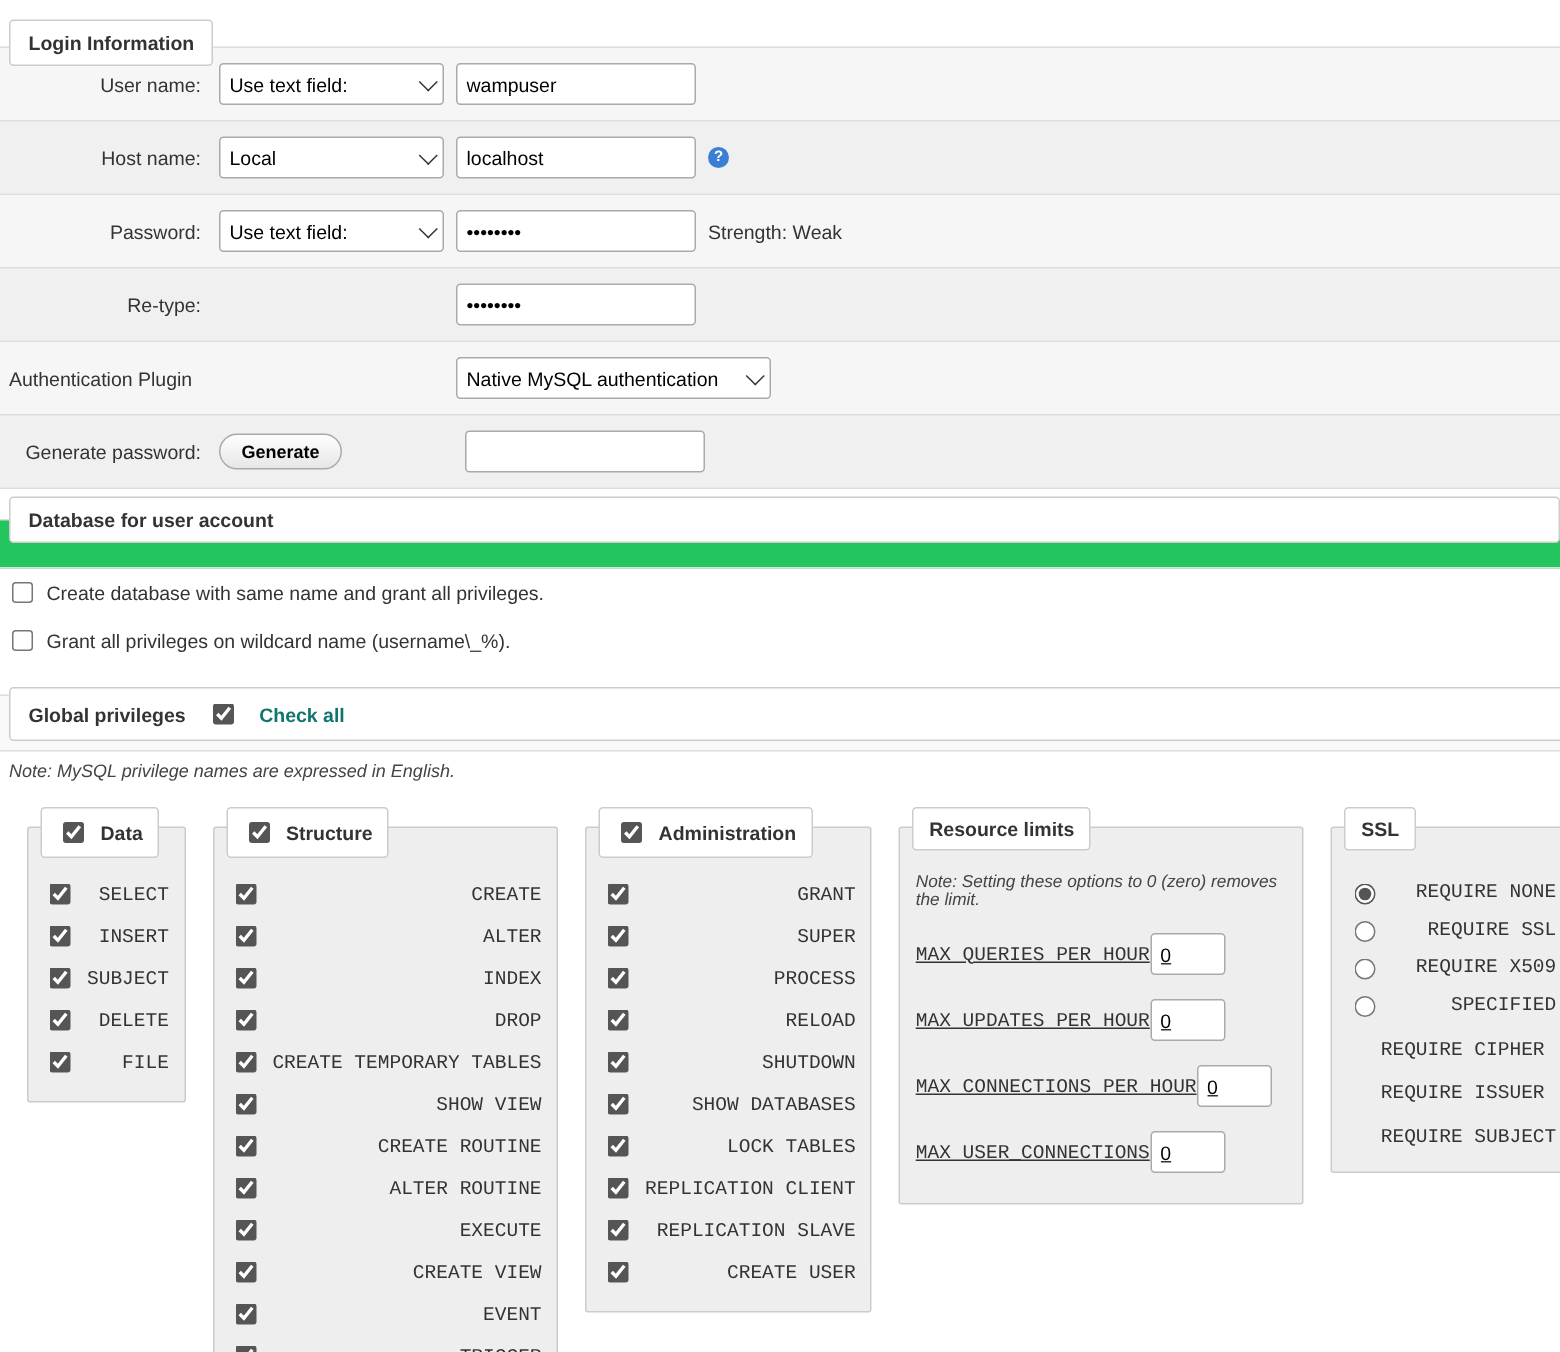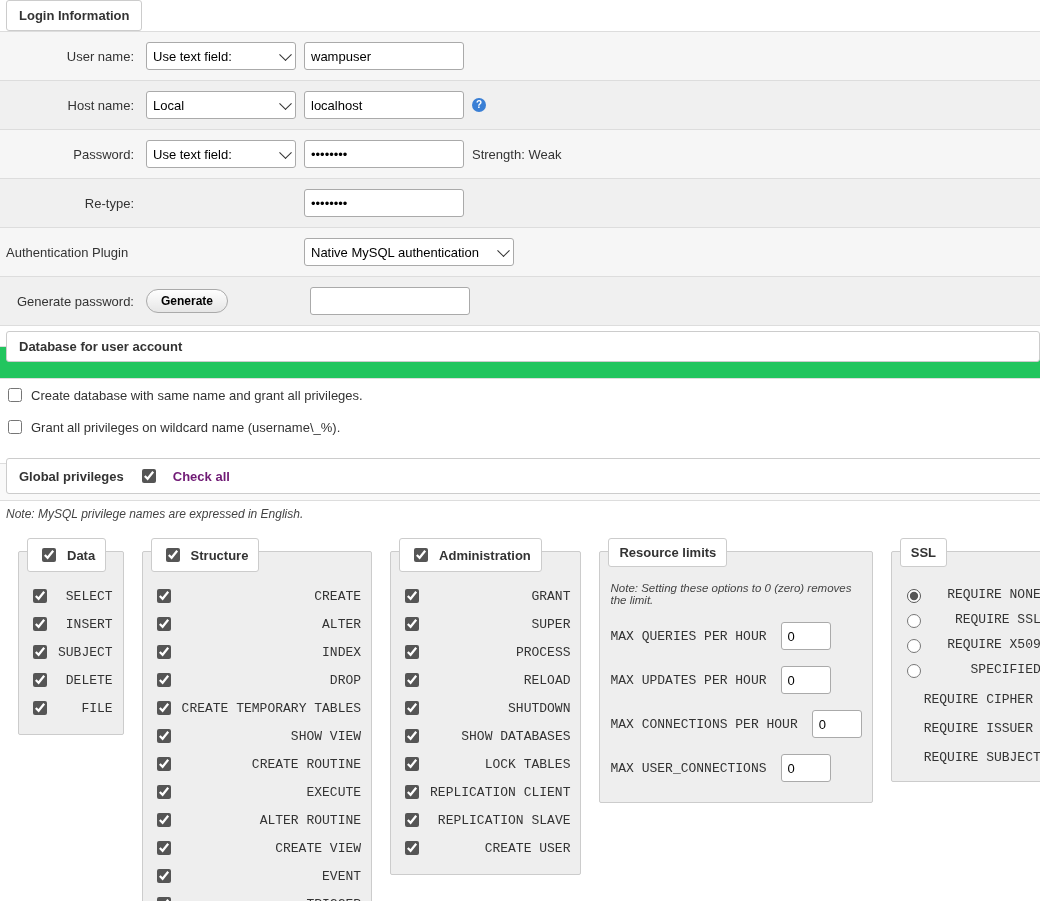--- a/index.html
+++ b/index.html
@@ -19,21 +19,21 @@
   position: relative;
 }
 legend {
   background: #fff;
   border: 1px solid #ccc;
   border-radius: 3px;
   padding: 7px 12px;
   font-weight: bold;
   color: #333;
   position: relative;
-  top: 0;
+  top: 13px;
   margin-left: 6px;
   margin-bottom: 0;
   font-size: 13px;
 }
 .login-section .row {
   display: flex;
   align-items: center;
   padding: 10px 0 10px 6px;
   border-top: 1px solid #ddd;
   background: #f6f6f6;
@@ -117,21 +117,21 @@
   width: 14px;
   height: 14px;
   accent-color: #555;
 }
 .gp-legend {
   display: inline-flex;
   align-items: center;
   gap: 14px;
 }
 .check-all-link {
-  color: #701a75;
+  color: #0f766e;
   font-weight: bold;
   text-decoration: none;
   cursor: pointer;
 }
 .note {
   font-style: italic;
   font-size: 12px;
   color: #444;
   padding: 6px;
 }
@@ -168,22 +168,23 @@
   gap: 8px;
   padding: 4px 0;
   font-family: "Courier New", monospace;
   font-size: 13px;
   white-space: nowrap;
   justify-content: space-between;
 }
 .res-box .item-row {
   display: flex;
   align-items: center;
-  gap: 14px;
+  gap: 0;
   padding: 8px 0;
+  text-decoration: underline;
 }
 .res-box .item-row .rl {
   font-family: "Courier New", monospace;
   font-size: 13px;
   white-space: nowrap;
 }
 .res-box input[type="text"] {
   width: 50px;
   margin-right: 0;
 }
@@ -335,25 +336,25 @@
           <div class="item">
             <input type="checkbox" checked="" style="">
             <span>SHOW VIEW</span>
           </div>
           <div class="item">
             <input type="checkbox" checked="" style="">
             <span>CREATE ROUTINE</span>
           </div>
           <div class="item">
             <input type="checkbox" checked="" style="">
+            <span>ALTER ROUTINE</span>
+          </div>
+          <div class="item">
+            <input type="checkbox" checked="" style="">
             <span>EXECUTE</span>
-          </div>
-          <div class="item">
-            <input type="checkbox" checked="" style="">
-            <span>ALTER ROUTINE</span>
           </div>
           <div class="item">
             <input type="checkbox" checked="" style="">
             <span>CREATE VIEW</span>
           </div>
           <div class="item">
             <input type="checkbox" checked="" style="">
             <span>EVENT</span>
           </div>
           <div class="item">

